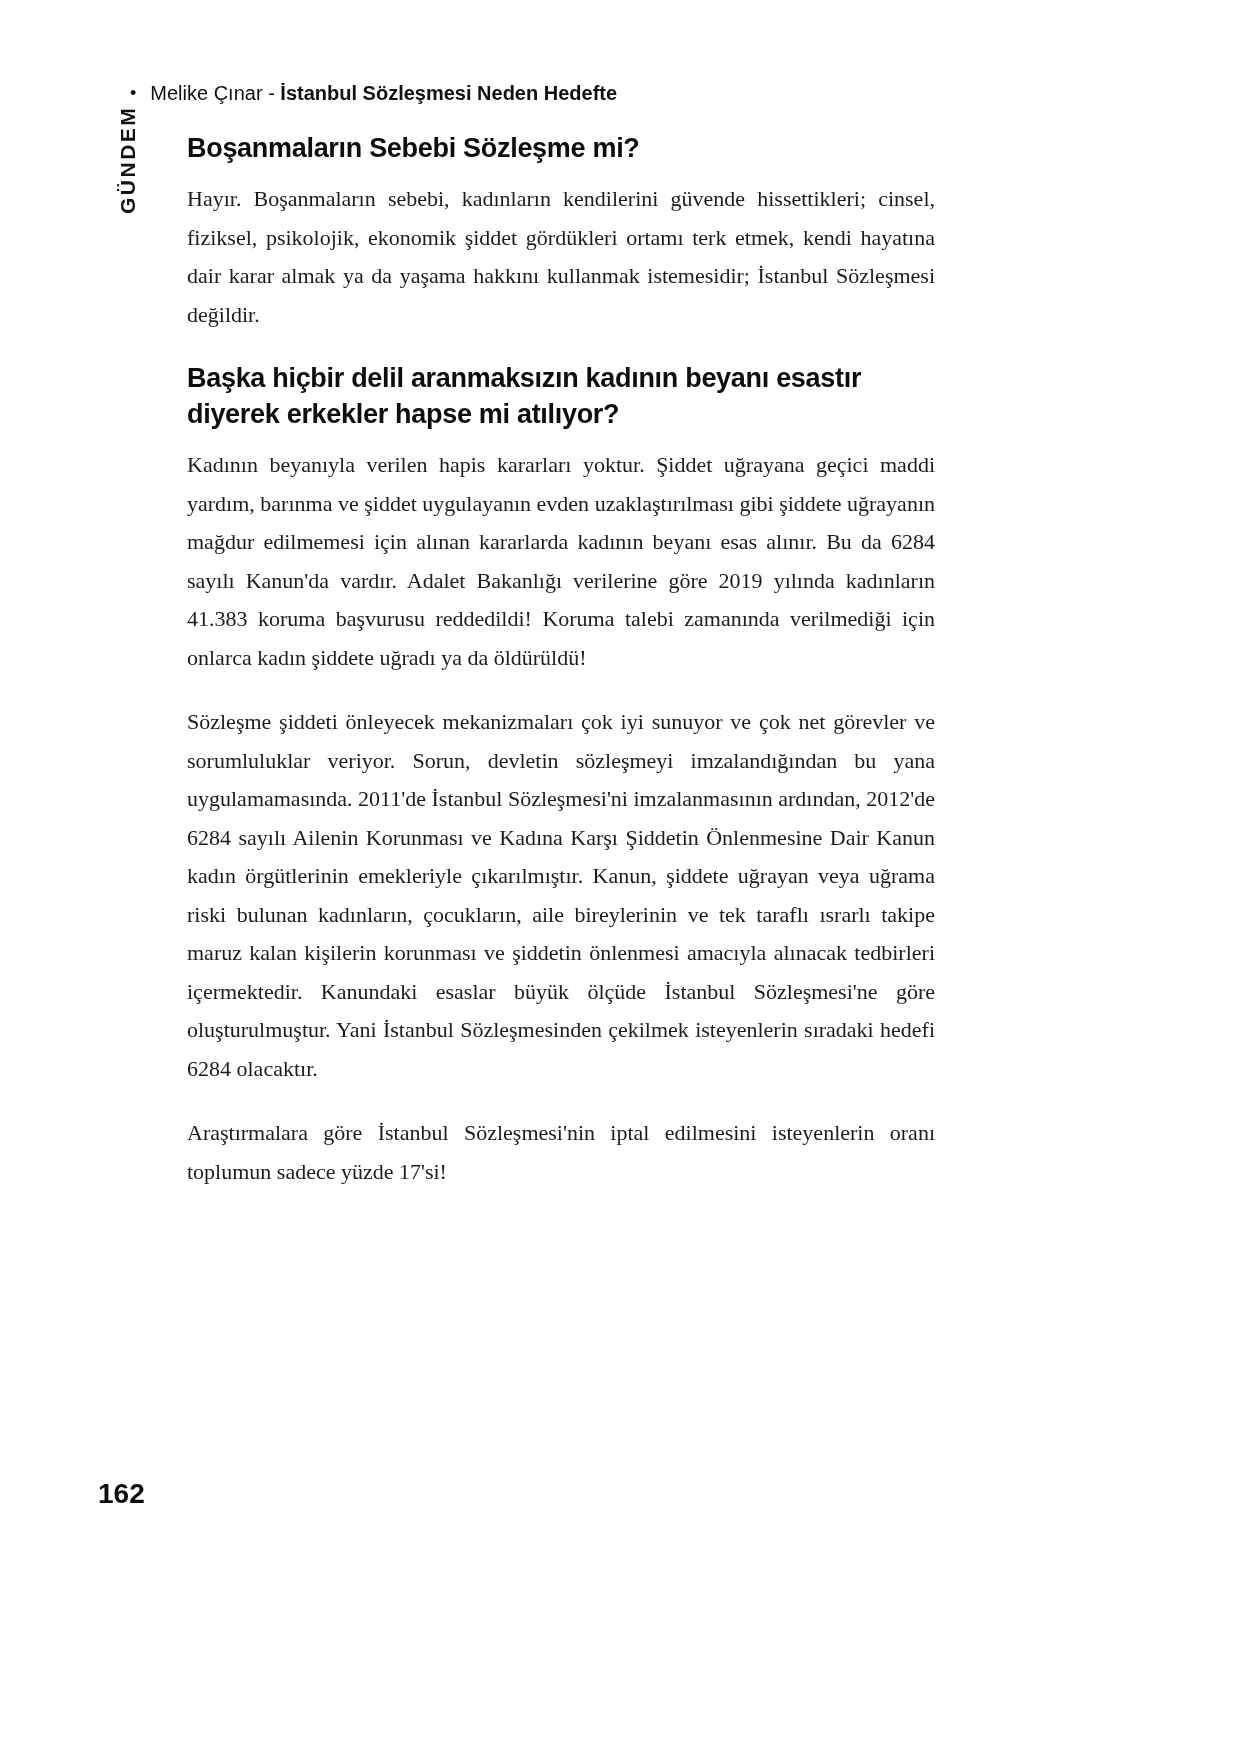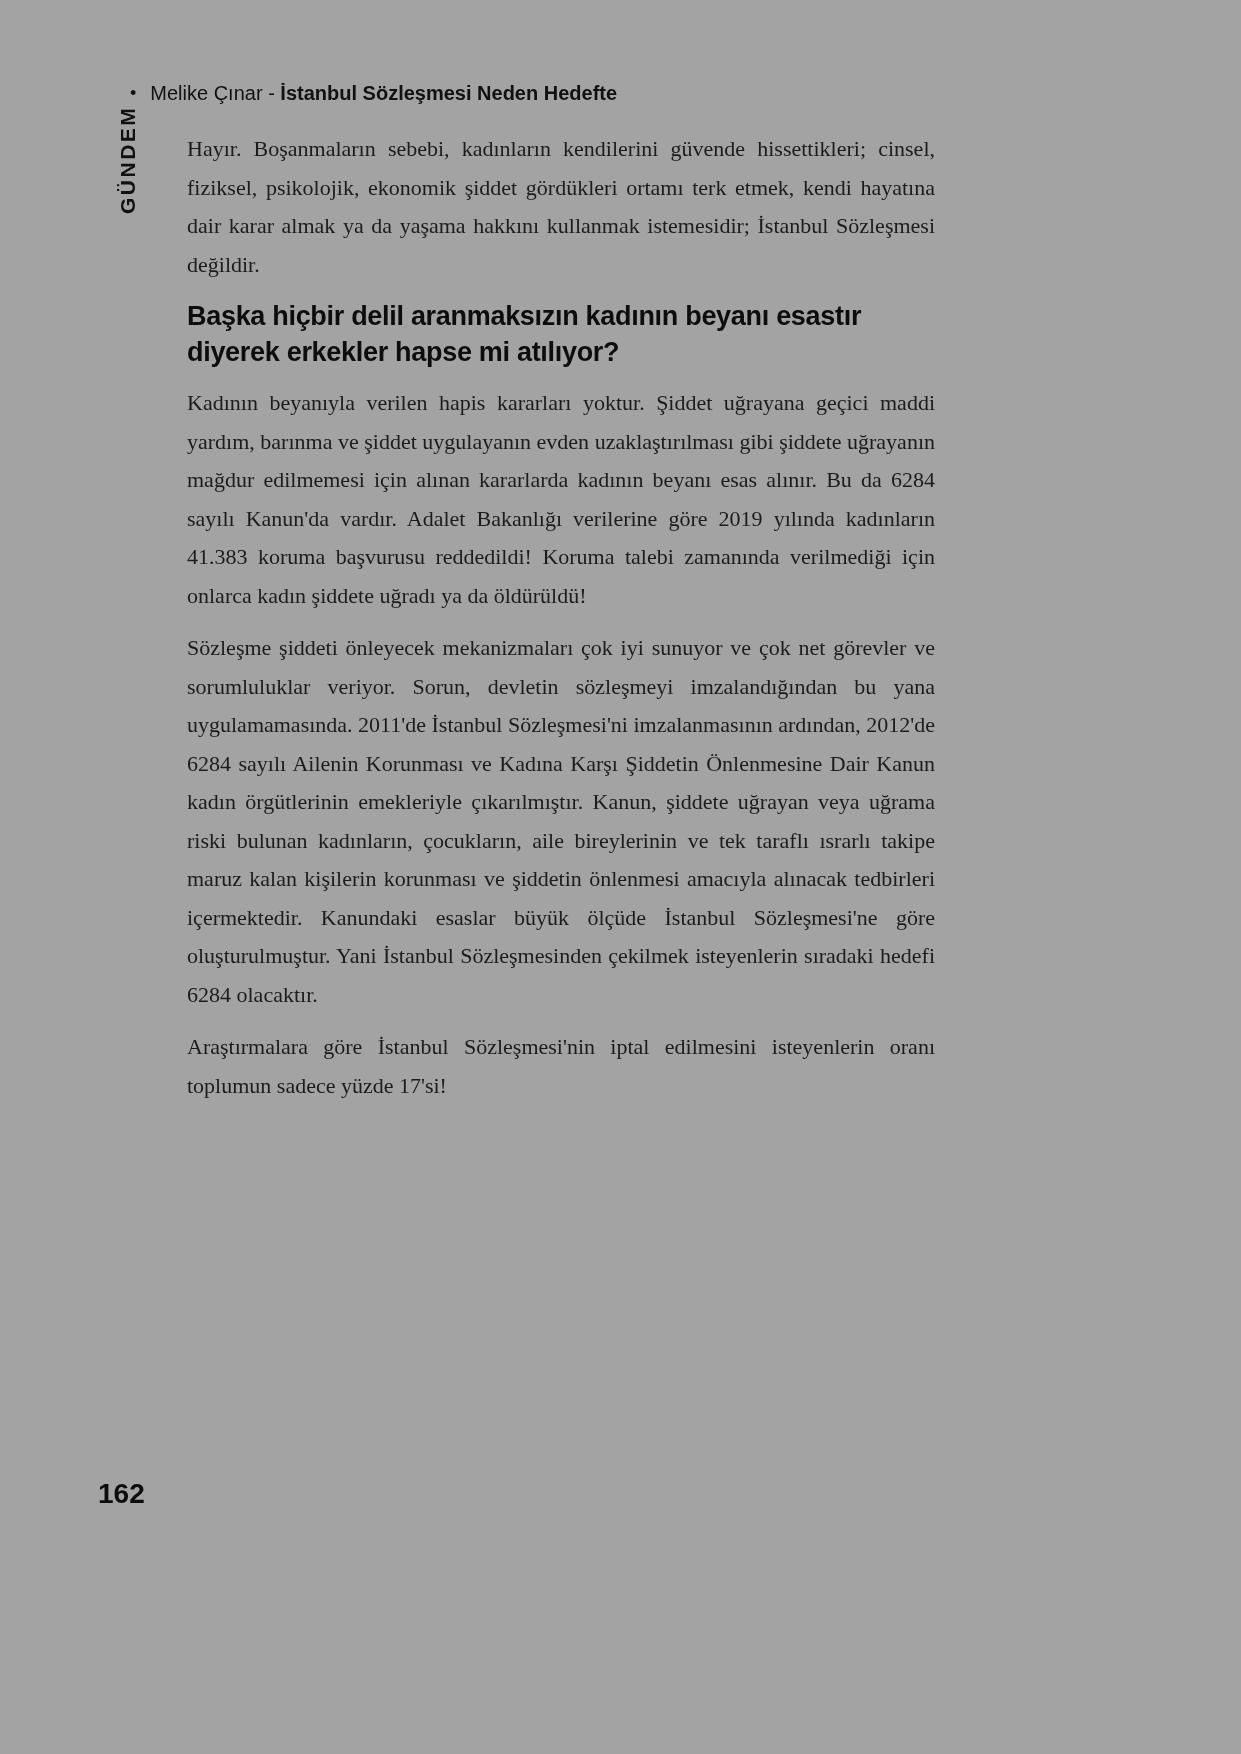--- a/index.html
+++ b/index.html
@@ -2,21 +2,21 @@
 <html lang="tr"><head>
 <meta charset="utf-8">
 <style>
   * { box-sizing: border-box; margin: 0; padding: 0; }
   html, body { background: #e8e8e8; }
   .page {
     position: relative;
     width: 1241px;
     height: 1754px;
     margin: 0 auto;
-    background: #a3a3a3;
+    background: #ffffff;
     color: #1b1b1b;
     overflow: hidden;
   }
   
   .running-header {
     position: absolute;
     left: 130px;
     top: 82px;
     font-family: "Liberation Sans", sans-serif;
     font-size: 20px;
@@ -45,21 +45,21 @@
     white-space: nowrap;
     color: #111;
   }
   
   .content-column {
     position: absolute;
     left: 187px;
     top: 130px;
     width: 748px;
   }
-  .qa-section { margin-top: 14px; }
+  .qa-section { margin-top: 26px; }
   .qa-section:first-child { margin-top: 0; }
   .qa-heading {
     font-family: "Liberation Sans", sans-serif;
     font-weight: bold;
     font-size: 27px;
     line-height: 36px;
     letter-spacing: -0.3px;
     color: #0d0d0d;
     margin-bottom: 14px;
   }
@@ -89,20 +89,21 @@
 
   <div class="running-header">
     <span class="bullet">•</span><span class="author">Melike Çınar - </span><span class="booktitle">İstanbul Sözleşmesi Neden Hedefte</span>
   </div>
 
   <div class="sidebar-vertical">GÜNDEM</div>
 
   <div class="content-column">
 
     <div class="qa-section">
+      <div class="qa-heading">Boşanmaların Sebebi Sözleşme mi?</div>
       <p class="qa-body">Hayır. Boşanmaların sebebi, kadınların kendilerini güvende hissettikleri; cinsel, fiziksel, psikolojik, ekonomik şiddet gördükleri ortamı terk etmek, kendi hayatına dair karar almak ya da yaşama hakkını kullanmak istemesidir; İstanbul Sözleşmesi değildir.</p>
     </div>
 
     <div class="qa-section">
       <div class="qa-heading">Başka hiçbir delil aranmaksızın kadının beyanı esastır diyerek erkekler hapse mi atılıyor?</div>
       <p class="qa-body">Kadının beyanıyla verilen hapis kararları yoktur. Şiddet uğrayana geçici maddi yardım, barınma ve şiddet uygulayanın evden uzaklaştırılması gibi şiddete uğrayanın mağdur edilmemesi için alınan kararlarda kadının beyanı esas alınır. Bu da 6284 sayılı Kanun'da vardır. Adalet Bakanlığı verilerine göre 2019 yılında kadınların 41.383 koruma başvurusu reddedildi! Koruma talebi zamanında verilmediği için onlarca kadın şiddete uğradı ya da öldürüldü!</p>
     </div>
 
     <div class="qa-section">
       <p class="qa-body">Sözleşme şiddeti önleyecek mekanizmaları çok iyi sunuyor ve çok net görevler ve sorumluluklar veriyor. Sorun, devletin sözleşmeyi imzalandığından bu yana uygulamamasında. 2011'de İstanbul Sözleşmesi'ni imzalanmasının ardından, 2012'de 6284 sayılı Ailenin Korunması ve Kadına Karşı Şiddetin Önlenmesine Dair Kanun kadın örgütlerinin emekleriyle çıkarılmıştır. Kanun, şiddete uğrayan veya uğrama riski bulunan kadınların, çocukların, aile bireylerinin ve tek taraflı ısrarlı takipe maruz kalan kişilerin korunması ve şiddetin önlenmesi amacıyla alınacak tedbirleri içermektedir. Kanundaki esaslar büyük ölçüde İstanbul Sözleşmesi'ne göre oluşturulmuştur. Yani İstanbul Sözleşmesinden çekilmek isteyenlerin sıradaki hedefi 6284 olacaktır.</p>

